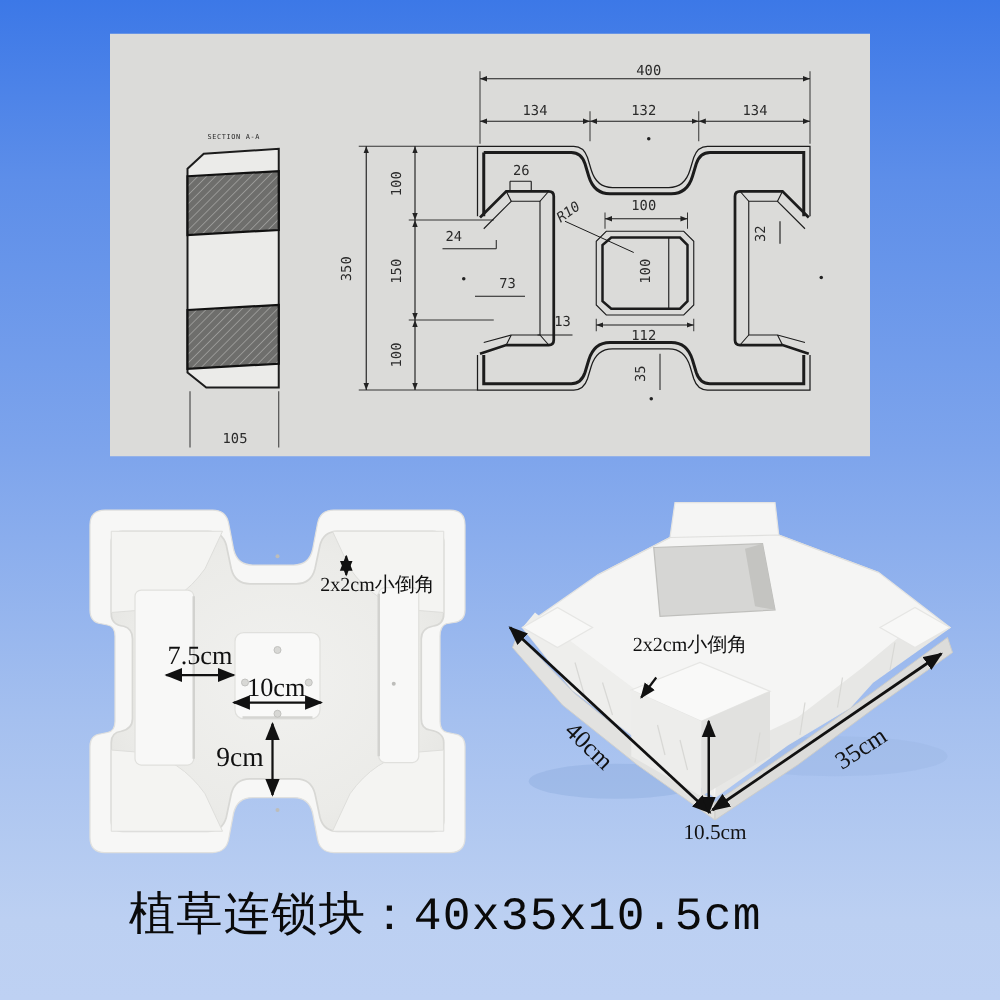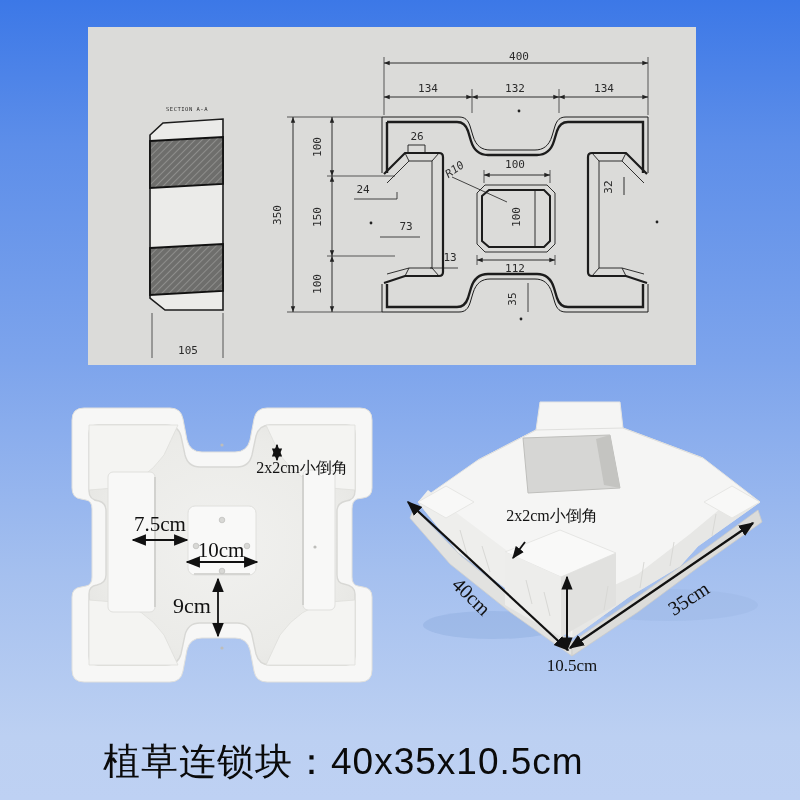--- a/index.html
+++ b/index.html
@@ -2,22 +2,22 @@
 <html><head>
 <meta charset="utf-8">
 <style>
   html,body{margin:0;padding:0;}
   .stage{position:relative;width:800px;height:800px;overflow:hidden;
          background:linear-gradient(180deg,#3c78e7 0%,#5d8ee9 18%,#7da4ec 45%,#a5c0ef 72%,#bcd0f2 92%,#bed1f3 100%);
          font-family:"Liberation Sans",sans-serif;}
   .panel{position:absolute;left:88px;top:27px;width:608px;height:338px;background:#dbdbd9;}
   .photoL{position:absolute;left:58px;top:393px;width:344px;height:300px;}
   .photoR{position:absolute;left:398px;top:390px;width:396px;height:300px;}
-  .caption{position:absolute;left:103px;top:737px;font-size:37px;color:#0a0a0a;
-           font-family:Liberation Sans, sans-serif;letter-spacing:1px;white-space:nowrap;}
+  .caption{position:absolute;left:103px;top:706px;font-size:37px;color:#0a0a0a;
+           font-family:Liberation Mono, monospace;letter-spacing:1px;white-space:nowrap;}
   svg text{font-family:"DejaVu Sans Mono","Liberation Mono",monospace;fill:#2b2b2b;}
   svg .cad{font-size:11px;}
   svg .anno{font-family:"Liberation Serif","DejaVu Serif",serif;fill:#111;}
 </style>
 </head>
 <body>
 
 <div class="stage">
 
   <div class="panel">

